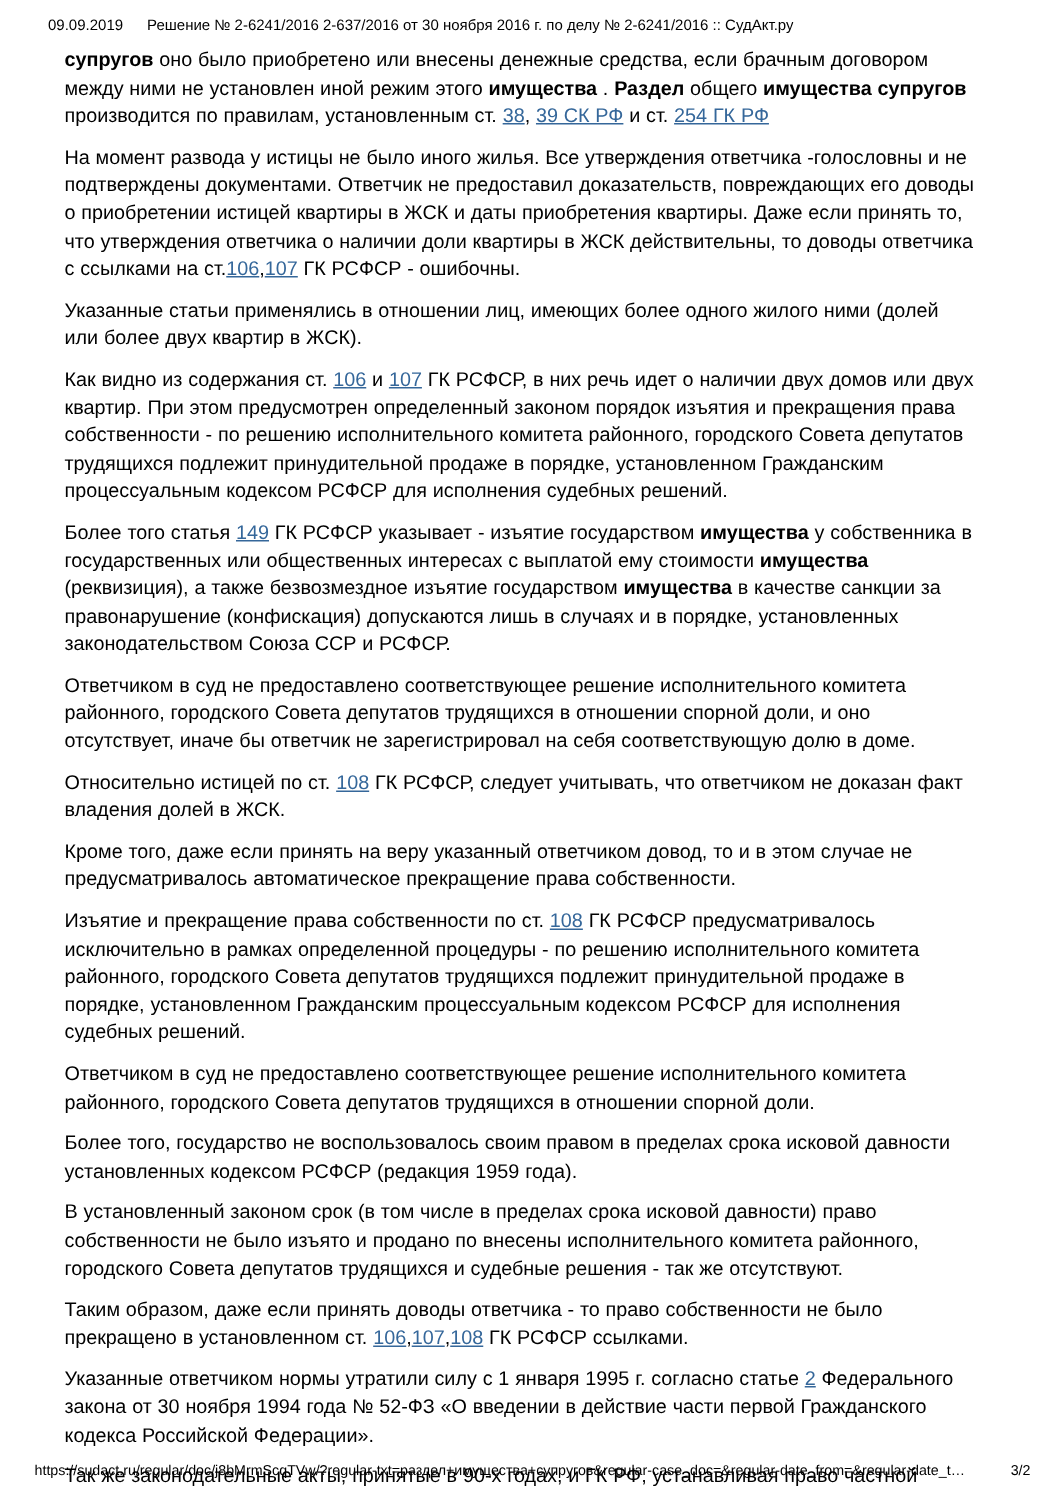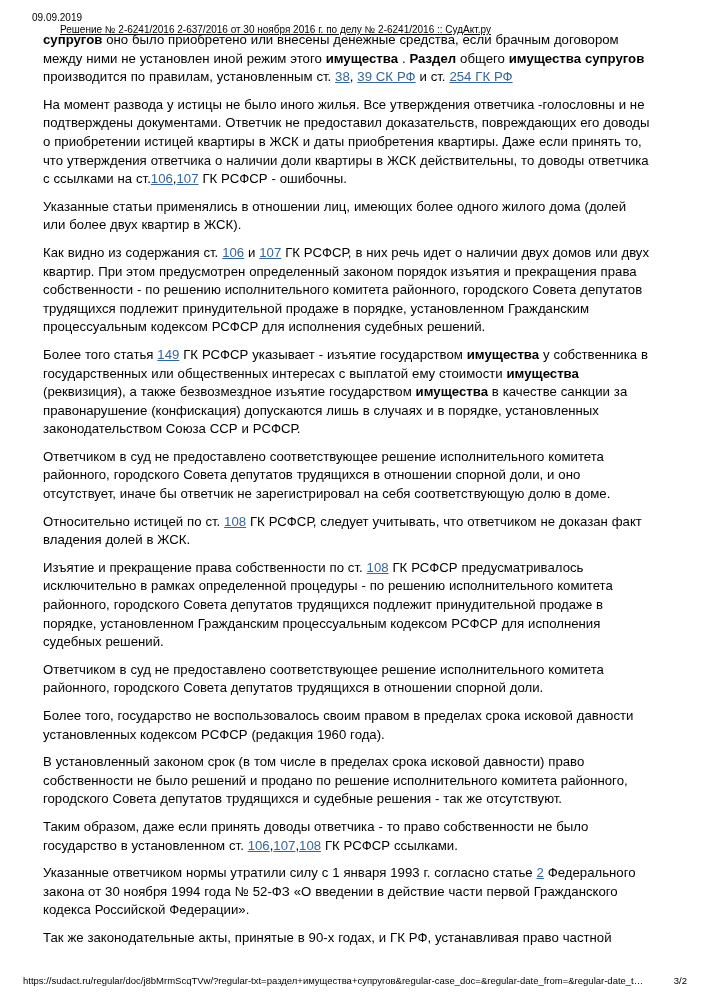--- a/index.html
+++ b/index.html
@@ -24,25 +24,24 @@
   .hdr-date {
     position: absolute;
     left: 32px;
     top: 0;
     white-space: nowrap;
   }
   .hdr-title {
     position: absolute;
     left: 60px;
     right: 60px;
-    top: 12px;
-    text-align: left;
+    top: 0;
+    text-align: right;
     white-space: nowrap;
     overflow: hidden;
-    text-decoration: underline;
   }
   .content {
     position: absolute;
     top: 31px;
     left: 43px;
     width: 624px;
     font-size: 13.2px;
     line-height: 18.6px;
     text-align: left;
     word-spacing: 0.2px;
@@ -79,30 +78,31 @@
 <body>
 
 <div class="print-header">
   <span class="hdr-date">09.09.2019</span>
   <span class="hdr-title">Решение № 2-6241/2016 2-637/2016 от 30 ноября 2016 г. по делу № 2-6241/2016 :: СудАкт.ру</span>
 </div>
 
 <div class="content" id="doc-body">
     <p><b>супругов</b><span> оно было приобретено или внесены денежные средства, если брачным договором между ними не установлен иной режим этого </span><b>имущества</b><span> . </span><b>Раздел</b><span> общего </span><b>имущества супругов</b><span> производится по правилам, установленным ст. </span><span class="link">38</span><span>, </span><span class="link">39 СК РФ</span><span> и ст. </span><span class="link">254 ГК РФ</span></p>
     <p><span>На момент развода у истицы не было иного жилья. Все утверждения ответчика -голословны и не подтверждены документами. Ответчик не предоставил доказательств, повреждающих его доводы о приобретении истицей квартиры в ЖСК и даты приобретения квартиры. Даже если принять то, что утверждения ответчика о наличии доли квартиры в ЖСК действительны, то доводы ответчика с ссылками на ст.</span><span class="link">106</span><span>,</span><span class="link">107</span><span> ГК РСФСР - ошибочны.</span></p>
-    <p><span>Указанные статьи применялись в отношении лиц, имеющих более одного жилого дома (долей или более двух квартир в ЖСК).</span></p>
+    <p><span>Указанные статьи применялись в отношении лиц, имеющих более одного жилого ними (долей или более двух квартир в ЖСК).</span></p>
     <p><span>Как видно из содержания ст. </span><span class="link">106</span><span> и </span><span class="link">107</span><span> ГК РСФСР, в них речь идет о наличии двух домов или двух квартир. При этом предусмотрен определенный законом порядок изъятия и прекращения права собственности - по решению исполнительного комитета районного, городского Совета депутатов трудящихся подлежит принудительной продаже в порядке, установленном Гражданским процессуальным кодексом РСФСР для исполнения судебных решений.</span></p>
     <p><span>Более того статья </span><span class="link">149</span><span> ГК РСФСР указывает - изъятие государством </span><b>имущества</b><span> у собственника в государственных или общественных интересах с выплатой ему стоимости </span><b>имущества</b><span> (реквизиция), а также безвозмездное изъятие государством </span><b>имущества</b><span> в качестве санкции за правонарушение (конфискация) допускаются лишь в случаях и в порядке, установленных законодательством Союза ССР и РСФСР.</span></p>
     <p><span>Ответчиком в суд не предоставлено соответствующее решение исполнительного комитета районного, городского Совета депутатов трудящихся в отношении спорной доли, и оно отсутствует, иначе бы ответчик не зарегистрировал на себя соответствующую долю в доме.</span></p>
     <p><span>Относительно истицей по ст. </span><span class="link">108</span><span> ГК РСФСР, следует учитывать, что ответчиком не доказан факт владения долей в ЖСК.</span></p>
+    <p><span>Кроме того, даже если принять на веру указанный ответчиком довод, то и в этом случае не предусматривалось автоматическое прекращение права собственности.</span></p>
     <p><span>Изъятие и прекращение права собственности по ст. </span><span class="link">108</span><span> ГК РСФСР предусматривалось исключительно в рамках определенной процедуры - по решению исполнительного комитета районного, городского Совета депутатов трудящихся подлежит принудительной продаже в порядке, установленном Гражданским процессуальным кодексом РСФСР для исполнения судебных решений.</span></p>
     <p><span>Ответчиком в суд не предоставлено соответствующее решение исполнительного комитета районного, городского Совета депутатов трудящихся в отношении спорной доли.</span></p>
-    <p><span>Более того, государство не воспользовалось своим правом в пределах срока исковой давности установленных кодексом РСФСР (редакция 1960 года).</span></p>
-    <p><span>В установленный законом срок (в том числе в пределах срока исковой давности) право собственности не было решений и продано по решение исполнительного комитета районного, городского Совета депутатов трудящихся и судебные решения - так же отсутствуют.</span></p>
-    <p><span>Таким образом, даже если принять доводы ответчика - то право собственности не было государство в установленном ст. </span><span class="link">106</span><span>,</span><span class="link">107</span><span>,</span><span class="link">108</span><span> ГК РСФСР ссылками.</span></p>
-    <p><span>Указанные ответчиком нормы утратили силу с 1 января 1993 г. согласно статье </span><span class="link">2</span><span> Федерального закона от 30 ноября 1994 года № 52-ФЗ «О введении в действие части первой Гражданского кодекса Российской Федерации».</span></p>
+    <p><span>Более того, государство не воспользовалось своим правом в пределах срока исковой давности установленных кодексом РСФСР (редакция 1959 года).</span></p>
+    <p><span>В установленный законом срок (в том числе в пределах срока исковой давности) право собственности не было изъято и продано по внесены исполнительного комитета районного, городского Совета депутатов трудящихся и судебные решения - так же отсутствуют.</span></p>
+    <p><span>Таким образом, даже если принять доводы ответчика - то право собственности не было прекращено в установленном ст. </span><span class="link">106</span><span>,</span><span class="link">107</span><span>,</span><span class="link">108</span><span> ГК РСФСР ссылками.</span></p>
+    <p><span>Указанные ответчиком нормы утратили силу с 1 января 1995 г. согласно статье </span><span class="link">2</span><span> Федерального закона от 30 ноября 1994 года № 52-ФЗ «О введении в действие части первой Гражданского кодекса Российской Федерации».</span></p>
     <p><span>Так же законодательные акты, принятые в 90-х годах, и ГК РФ, устанавливая право частной</span></p>
   </div>
 
 <div class="print-footer">
   <span class="ftr-url">https://sudact.ru/regular/doc/j8bMrmScqTVw/?regular-txt=раздел+имущества+супругов&amp;regular-case_doc=&amp;regular-date_from=&amp;regular-date_t…</span>
   <span class="ftr-page">3/2</span>
 </div>
 
 </body></html>

